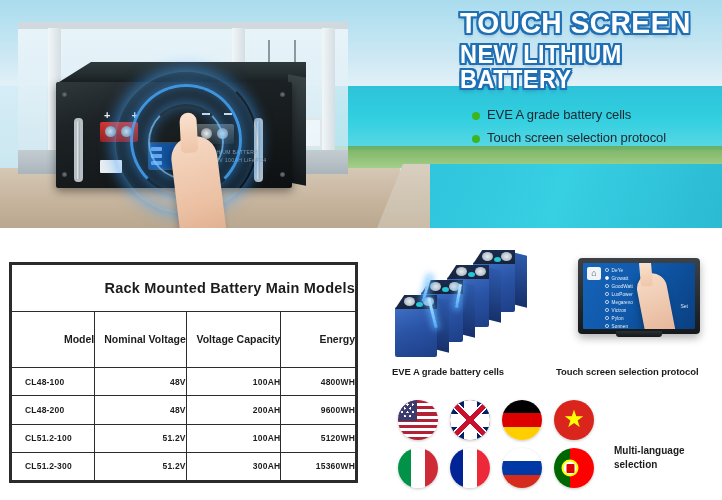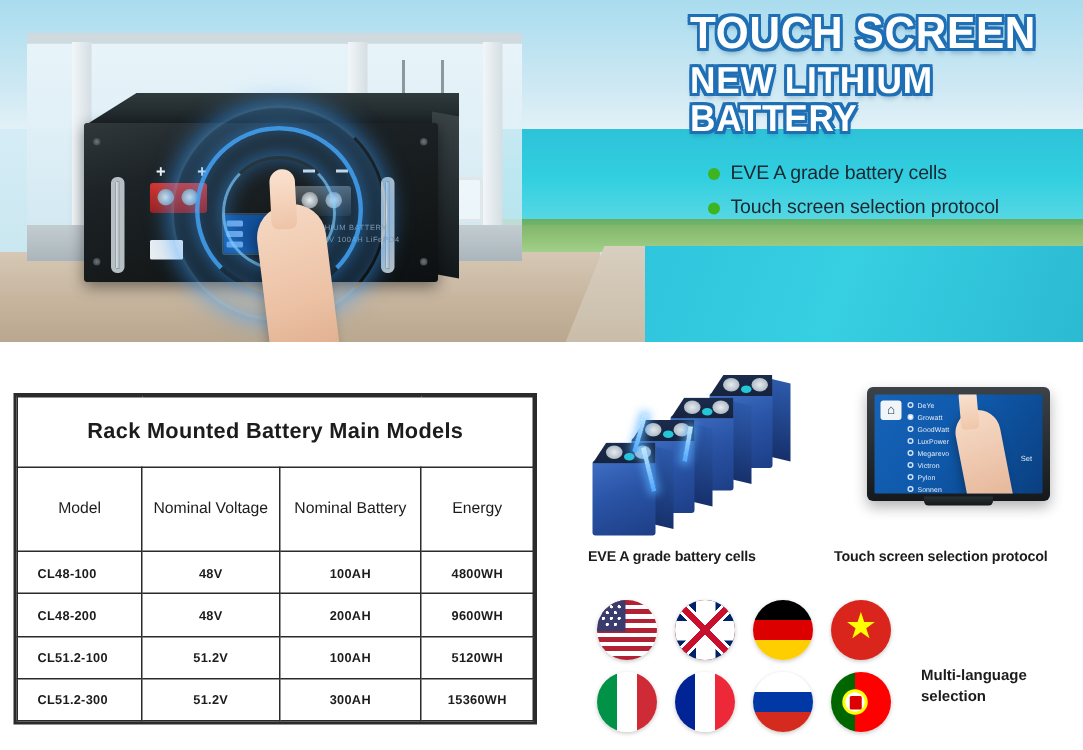--- a/index.html
+++ b/index.html
@@ -233,30 +233,30 @@
     border: 2px solid #2b2b2b;
     background: #fff;
   }
   table.models {
     width: 100%; height: 100%;
     border-collapse: collapse;
     table-layout: fixed;
   }
   table.models td, table.models th {
     border: 1px solid #2b2b2b;
-    text-align: center;
+    text-align: right;
     vertical-align: middle;
     color: #1c1c1c;
   }
   .tbl-title {
     font-size: 14.5px; font-weight: bold; height: 38px;
     letter-spacing: .2px;
   }
   .tbl-head th {
-    font-size: 10.5px; font-weight: normal; height: 46px;
+    font-size: 10.5px; font-weight: bold; height: 46px;
   }
   .tbl-body td {
     font-size: 8.5px; font-weight: bold; height: 23px;
     letter-spacing: .2px;
   }
   .tbl-body td.model-cell { text-align: left; padding-left: 13px; }
   col.c1 { width: 24.2%; } col.c2 { width: 26.6%; }
   col.c3 { width: 27.5%; } col.c4 { width: 21.7%; }
 
   
@@ -537,21 +537,21 @@
         <col class="c3">
         <col class="c4">
       </colgroup>
     <tbody>
       <tr>
         <td class="tbl-title" colspan="4">Rack Mounted Battery Main Models</td>
       </tr>
       <tr class="tbl-head">
         <th>Model</th>
         <th>Nominal Voltage</th>
-        <th>Nominal Battery</th>
+        <th>Voltage Capacity</th>
         <th>Energy</th>
       </tr>
       <tr class="tbl-body">
         <td class="model-cell">CL48-100</td>
         <td>48V</td>
         <td>100AH</td>
         <td>4800WH</td>
       </tr>
       <tr class="tbl-body">
         <td class="model-cell">CL48-200</td>

